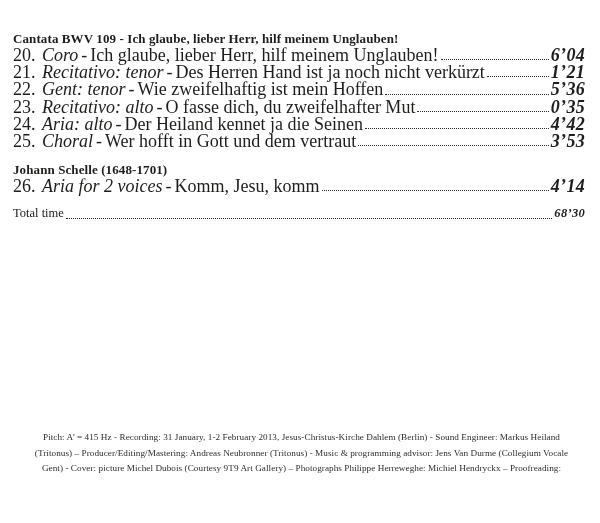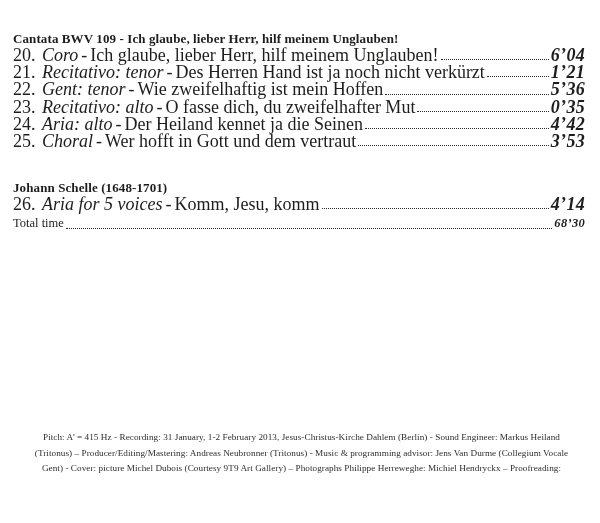--- a/index.html
+++ b/index.html
@@ -42,27 +42,27 @@
     min-width: 12px;
     border-bottom: 1.6px dotted #2a2a28;
     align-self: flex-end;
     margin: 0 2px 4px 2px;
   }
   .time {
     font-weight: bold;
     letter-spacing: 0.3px;
     font-style: italic;
   }
-  .section-2 { margin-top: 29px; }
+  .section-2 { margin-top: 11px; }
   .total-row {
     display: flex;
     align-items: flex-start;
     font-size: 12.5px;
     line-height: 17.2px;
-    margin-top: 2px;
+    margin-top: 10px;
   }
   .credits {
     position: absolute;
     left: 13px;
     right: 10px;
     top: 430px;
     font-size: 9.2px;
     line-height: 15.6px;
     color: #2e2e2c;
     letter-spacing: 0.05px;
@@ -99,21 +99,21 @@
     </div>
 
     <div class="track-row">
       <span class="num">25.</span><span class="genre">Choral</span><span class="sep">-</span><span class="title">Wer hofft in Gott und dem vertraut</span><span class="leader"></span><span class="time">3’53</span>
     </div>
 
     <div class="section-2">
       <div class="section-heading">Johann Schelle (1648-1701)</div>
 
       <div class="track-row">
-        <span class="num">26.</span><span class="genre">Aria for 5 voices</span><span class="sep">-</span><span class="title">Komm, Jesu, komm</span><span class="leader"></span><span class="time">4’14</span>
+        <span class="num">26.</span><span class="genre">Aria for 2 voices</span><span class="sep">-</span><span class="title">Komm, Jesu, komm</span><span class="leader"></span><span class="time">4’14</span>
       </div>
     </div>
 
     <div class="total-row">
       <span>Total time</span>
         <span class="leader"></span>
         <span class="time">68’30</span>
     </div>
 
   </div>

